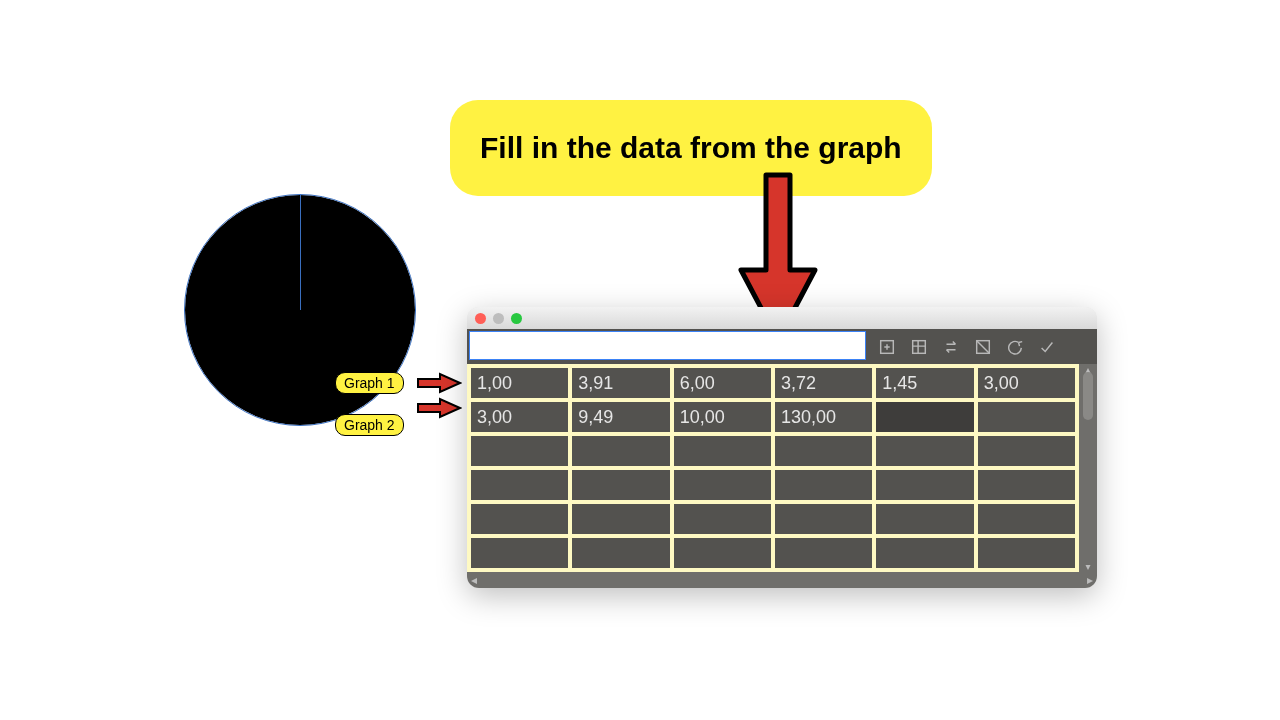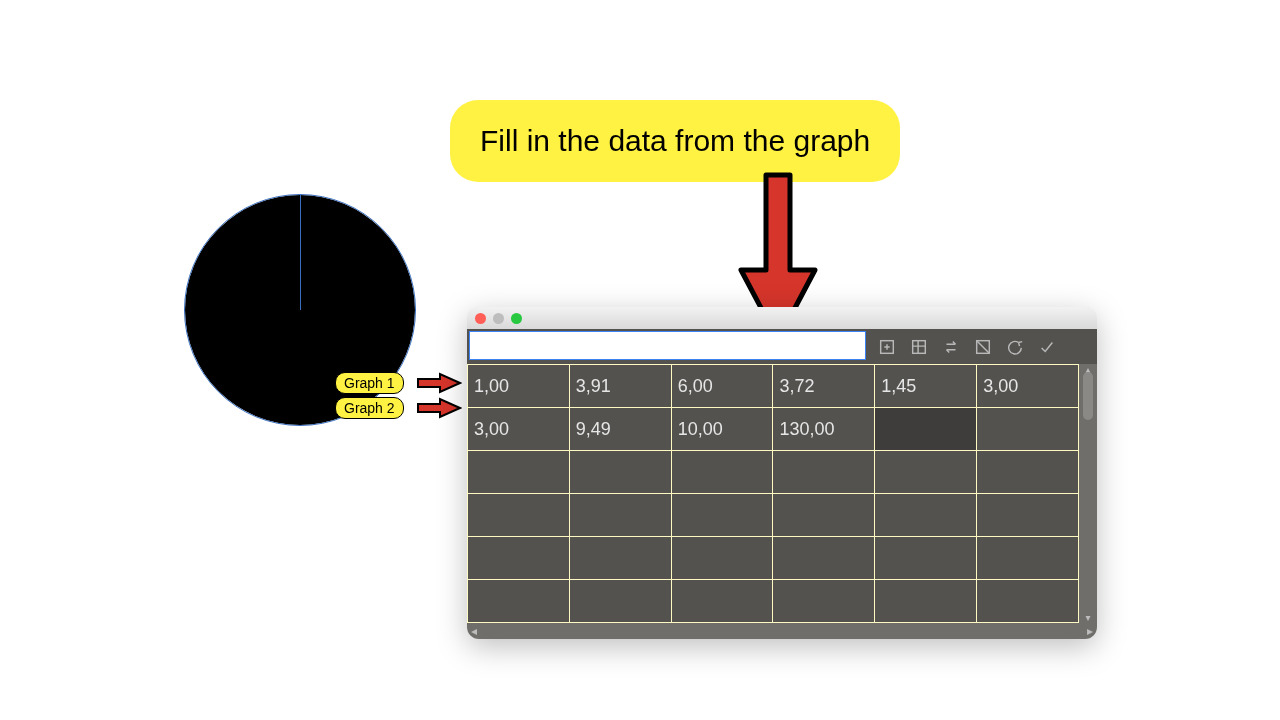--- a/index.html
+++ b/index.html
@@ -1,19 +1,19 @@
 <!DOCTYPE html>
 <html><head>
 <meta charset="utf-8">
 <style>
   html,body{margin:0;padding:0;width:1280px;height:720px;background:#fff;font-family:Arial,Helvetica,sans-serif;overflow:hidden}
   .stage{position:relative;width:1280px;height:720px}
 
   
-  .callout{position:absolute;background:#FFF242;border-radius:28px;padding:24px 30px;font-weight:400;color:#000;white-space:nowrap}
+  .callout{position:absolute;background:#FFF242;border-radius:28px;padding:31px 30px;font-weight:700;color:#000;white-space:nowrap}
   .callout.big{font-size:30px}
   .callout.mid{font-size:24px}
   .pill{position:absolute;background:#FFF242;border:1px solid #000;border-radius:10px;padding:2px 8px;font-size:14px;font-weight:400;color:#000;white-space:nowrap}
 
   
   .arrow-big{position:absolute}
 
   
   .small-arrow{position:absolute}
 
@@ -31,21 +31,21 @@
 
   .toolbar{display:flex;background:#53524f;height:35px}
   .input-activ{flex:0 0 395px;margin:2px;background:#fff;border:1px solid #3b82f6;height:27px}
   .tool-icons{flex:1;display:flex;align-items:center;justify-content:flex-start;gap:14px;padding:0 10px;color:#b8b8b8}
   .tool-icons span{display:inline-flex;width:18px;height:18px;align-items:center;justify-content:center}
   .ico{fill:none;stroke:#b8b8b8;stroke-width:1.6}
 
   .grid-wrap{display:flex;background:#53524f}
   .grid{flex:1}
   .grid table{border-collapse:collapse;width:100%}
-  .grid td{border:1px solid #fef9c3;height:26px;color:#e6e6e6;font-size:18px;padding:8px 6px;min-width:80px;background:#53524f}
+  .grid td{border:4px solid #fef9c3;height:26px;color:#e6e6e6;font-size:18px;padding:2px 6px;min-width:80px;background:#53524f}
   .grid td.sel{background:#3e3d3b}
   .vscroll{width:18px;background:#6f6e6b;position:relative}
   .vscroll .thumb{position:absolute;top:8px;left:4px;right:4px;height:48px;background:#8a8986;border-radius:5px}
   .vscroll .up,.vscroll .down{position:absolute;left:0;right:0;text-align:center;color:#bcbcbc;font-size:10px}
   .vscroll .up{top:0}
   .vscroll .down{bottom:0}
   .hscroll{height:16px;background:#6f6e6b;display:flex;align-items:center;justify-content:space-between;color:#bcbcbc;font-size:12px;padding:0 4px}
 </style>
 </head>
 <body>
@@ -60,21 +60,21 @@
     <svg width="90" height="180" viewBox="0 0 90 180">
       <path d="M33 5 H57 V100 H82 L45 170 L8 100 H33 Z" fill="#D6352B" stroke="#000" stroke-width="5" stroke-linejoin="round"></path>
     </svg>
   </div>
 
   <div class="pie" style="left:185px;top:195px">
     <div class="tick"></div>
   </div>
 
   <div class="pill" style="left:335px;top:372px"><span>Graph 1</span></div>
-  <div class="pill" style="left:335px;top:397px"><span>Graph 2</span></div>
+  <div class="pill" style="left:335px;top:414px"><span>Graph 2</span></div>
 
   <div class="small-arrow" style="left:416px;top:372px">
     <svg width="46" height="22" viewBox="0 0 46 22">
         <path d="M2 7 H24 V2 L44 11 L24 20 V15 H2 Z" fill="#D6352B" stroke="#000" stroke-width="2"></path>
       </svg>
   </div>
   <div class="small-arrow" style="left:416px;top:397px">
     <svg width="46" height="22" viewBox="0 0 46 22">
         <path d="M2 7 H24 V2 L44 11 L24 20 V15 H2 Z" fill="#D6352B" stroke="#000" stroke-width="2"></path>
       </svg>

